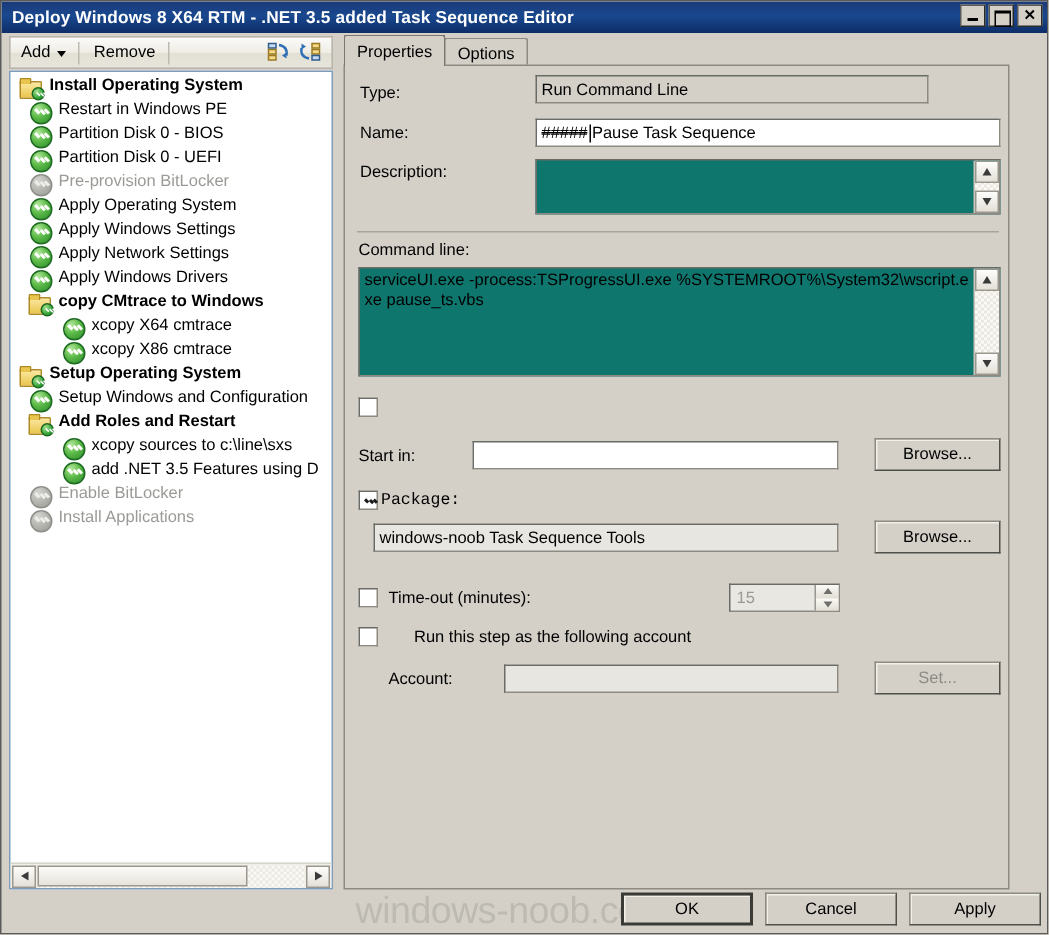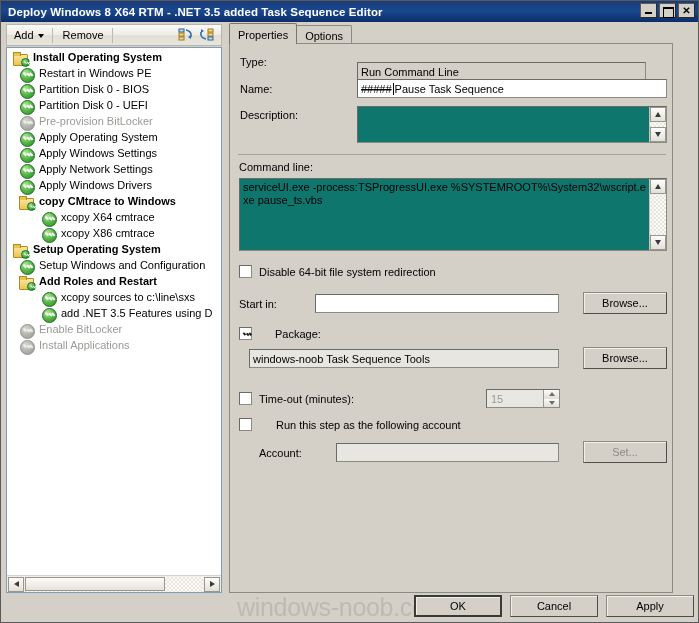--- a/index.html
+++ b/index.html
@@ -461,21 +461,21 @@
       <div class="tab">
           <span>Options</span>
         </div>
     </div>
 
     <div id="tabbody">
 
       <div class="frm-row" style="left:10px; top:12px;">
         <span class="lbl">Type:</span>
       </div>
-      <div class="txt readonly" style="position:absolute; left:127px; top:18px; width:289px; height:19px;">
+      <div class="txt readonly" style="position:absolute; left:127px; top:6px; width:262px; height:19px;">
         <span>Run Command Line</span>
       </div>
 
       <div class="frm-row" style="left:10px; top:39px;">
         <span class="lbl">Name:</span>
       </div>
       <div class="txt" style="position:absolute; left:127px; top:35px; width:310px; height:19px;">
         <span class="strike">#####</span>
           <span class="caret"></span>
           <span> Pause Task Sequence</span>
@@ -508,34 +508,33 @@
               <span class="sb-arrow-u"></span>
             </div>
           <div class="sb-btn">
               <span class="sb-arrow-d"></span>
             </div>
         </div>
       </div>
 
       <div class="frm-row" style="left:9px; top:221px; gap:7px;">
         <div class="cb"></div>
-        <span class="lbl">Disable 64-bit file system redirection</span>
       </div>
 
       <div class="frm-row" style="left:9px; top:254px;">
         <span class="lbl">Start in:</span>
       </div>
       <div class="txt" style="position:absolute; left:85px; top:250px; width:244px; height:19px;">
         <span></span>
       </div>
       <div class="btn" style="position:absolute; left:353px; top:248px; width:84px;">
         <span>Browse...</span>
       </div>
 
-      <div class="frm-row" style="left:9px; top:283px; gap:23px;">
+      <div class="frm-row" style="left:9px; top:283px; gap:2px;font-family:Liberation Mono, monospace;">
         <div class="cb checked"></div>
         <span class="lbl">Package:</span>
       </div>
       <div class="txt flat" style="position:absolute; left:19px; top:305px; width:310px; height:19px;">
         <span>windows-noob Task Sequence Tools</span>
       </div>
       <div class="btn" style="position:absolute; left:353px; top:303px; width:84px;">
         <span>Browse...</span>
       </div>
 

